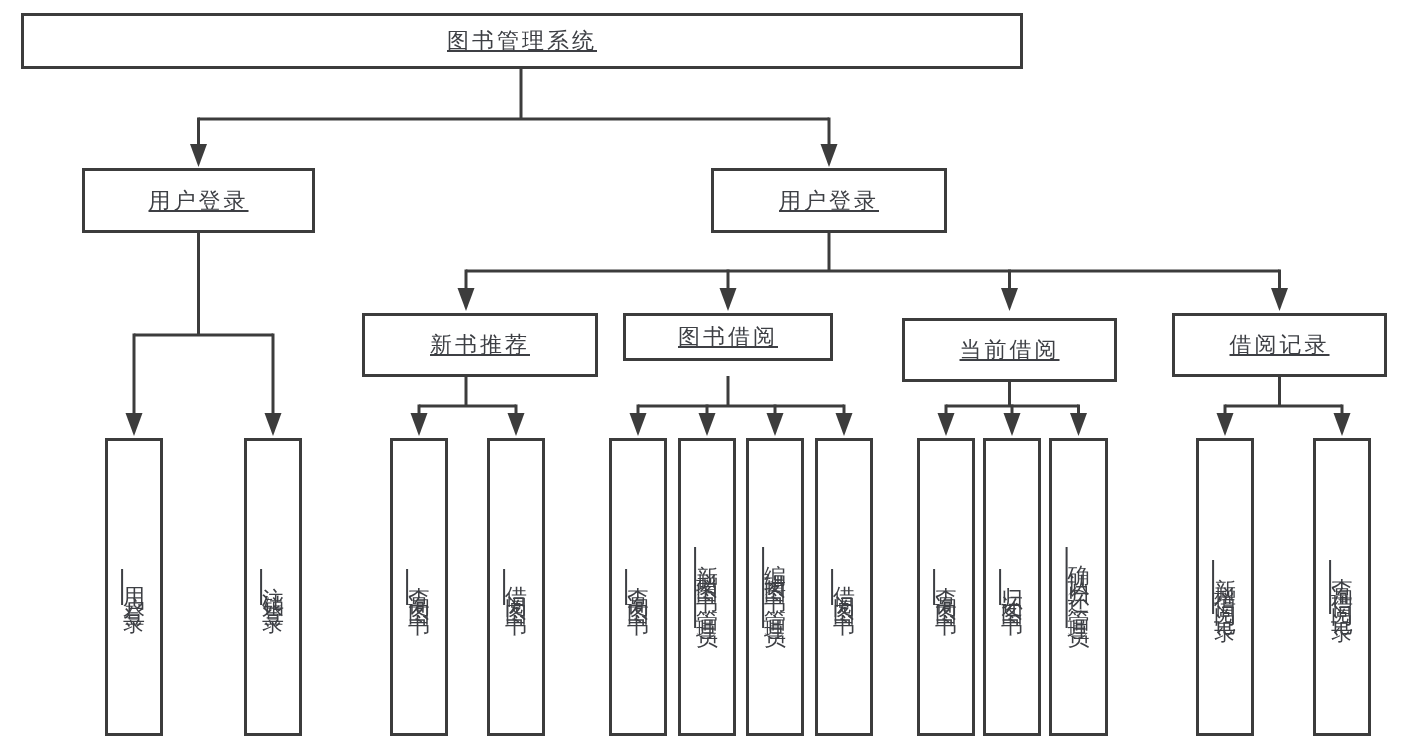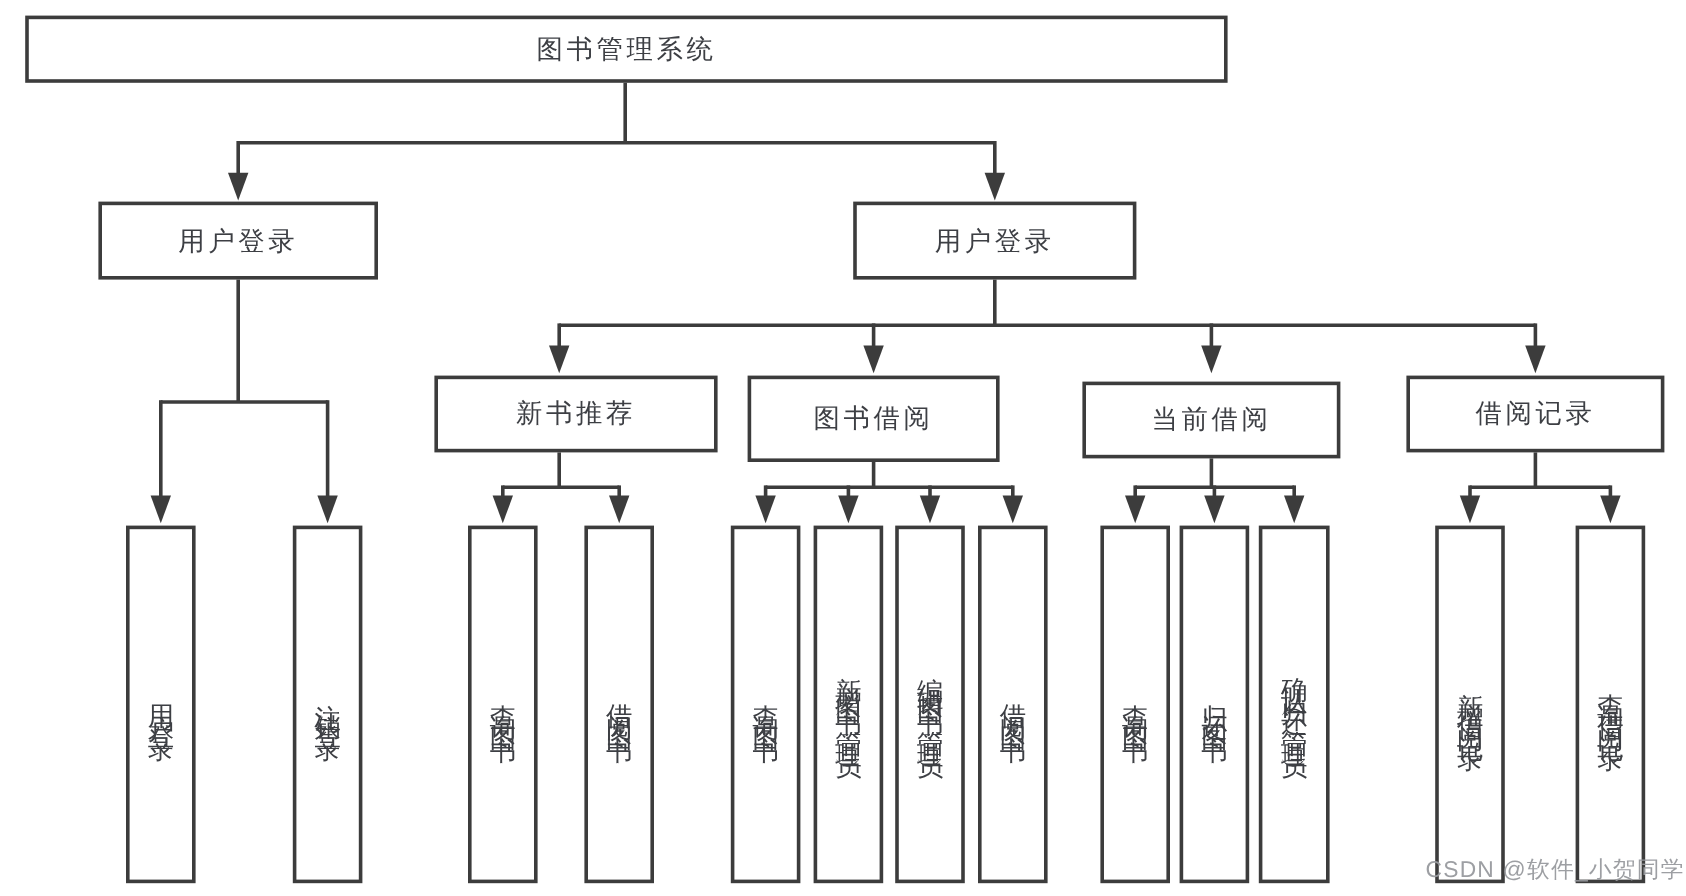--- a/index.html
+++ b/index.html
@@ -9,20 +9,21 @@
   .canvas {
     position:relative; width:1405px; height:747px;
     background:#ffffff; overflow:hidden;
   }
   .connectors { position:absolute; left:0; top:0; z-index:1; }
   .box {
     position:absolute; z-index:2;
     background:#ffffff; border:3px solid #3c3c3c; color:#3d3f44;
     display:flex; align-items:center; justify-content:center;
     text-align:center;
+    text-decoration:underline;
   }
   .h-box { font-size:22px; letter-spacing:3px; white-space:nowrap; }
   .v-box {
     writing-mode:vertical-rl; text-orientation:mixed;
     font-size:22px; letter-spacing:9px; line-height:1.1;
     white-space:nowrap;
   }
   .watermark {
     position:absolute; z-index:3;
     left:1188px; top:712px;
@@ -104,21 +105,21 @@
       <polygon points="1333.5,413 1350.5,413 1342,436"></polygon>
     </g>
   </svg>
 
   <div class="box h-box" style="left:21px;top:13px;width:1002px;height:56px">图书管理系统</div>
 
   <div class="box h-box" style="left:82px;top:168px;width:233px;height:65px">用户登录</div>
   <div class="box h-box" style="left:711px;top:168px;width:236px;height:65px">用户登录</div>
 
   <div class="box h-box" style="left:362px;top:313px;width:236px;height:64px">新书推荐</div>
-  <div class="box h-box" style="left:623px;top:313px;width:210px;height:72px">图书借阅</div>
+  <div class="box h-box" style="left:623px;top:313px;width:210px;height:48px">图书借阅</div>
   <div class="box h-box" style="left:902px;top:318px;width:215px;height:64px">当前借阅</div>
   <div class="box h-box" style="left:1172px;top:313px;width:215px;height:64px">借阅记录</div>
 
   <div class="box v-box" style="left:105px;top:438px;width:58px;height:298px">用户登录</div>
   <div class="box v-box" style="left:244px;top:438px;width:58px;height:298px">注销登录</div>
 
   <div class="box v-box" style="left:390px;top:438px;width:58px;height:298px">查询图书</div>
   <div class="box v-box" style="left:487px;top:438px;width:58px;height:298px">借阅图书</div>
 
   <div class="box v-box" style="left:609px;top:438px;width:58px;height:298px">查询图书</div>
@@ -126,15 +127,14 @@
   <div class="box v-box" style="left:746px;top:438px;width:58px;height:298px">编辑图书（管理员）</div>
   <div class="box v-box" style="left:815px;top:438px;width:58px;height:298px">借阅图书</div>
 
   <div class="box v-box" style="left:917px;top:438px;width:58px;height:298px">查询图书</div>
   <div class="box v-box" style="left:983px;top:438px;width:58px;height:298px">归还图书</div>
   <div class="box v-box" style="left:1049px;top:438px;width:59px;height:298px">确认归还（管理员）</div>
 
   <div class="box v-box" style="left:1196px;top:438px;width:58px;height:298px">新增借阅记录</div>
   <div class="box v-box" style="left:1313px;top:438px;width:58px;height:298px">查询借阅记录</div>
 
-  <div class="watermark">CSDN @软件_小贺同学</div>
 
 </div>
 
 </body></html>

